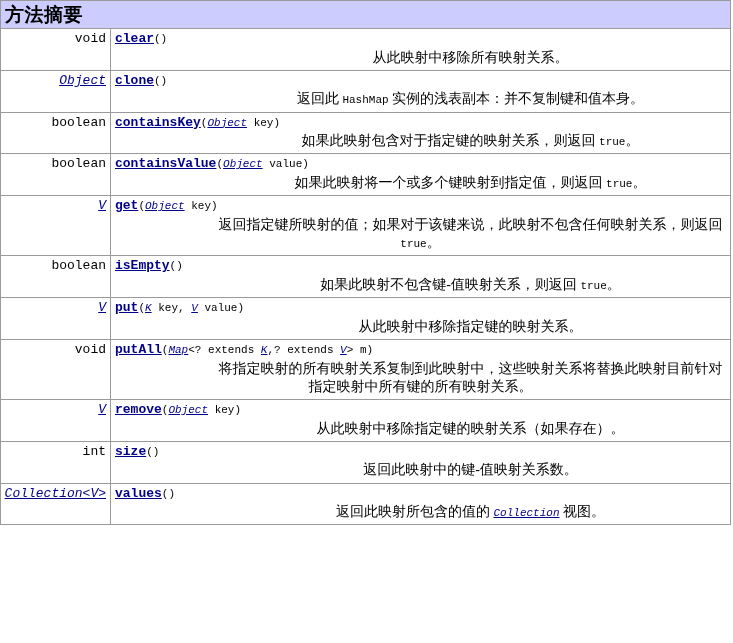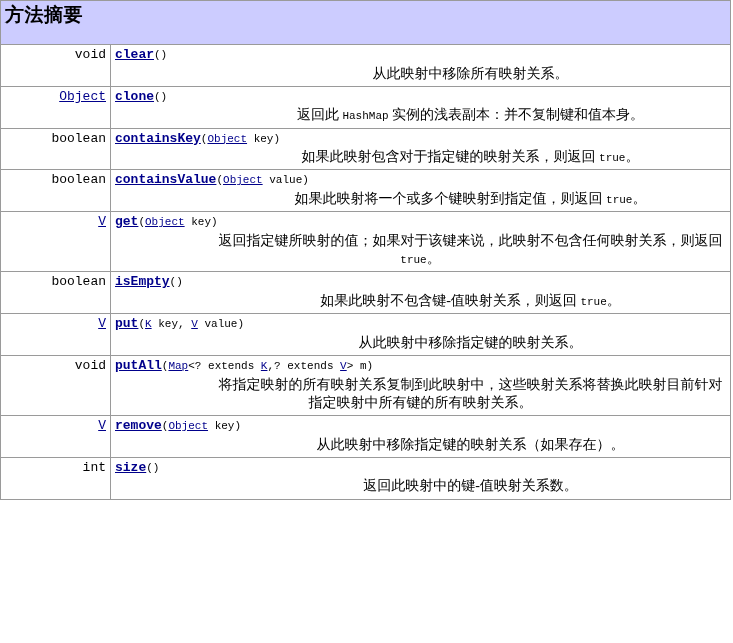--- a/index.html
+++ b/index.html
@@ -22,21 +22,21 @@
     border: 1px solid #9a9a9a;
     table-layout: fixed;
     background: #ffffff;
   }
 
   .summary-header-row td {
     background: #ccccff;
     border: 1px solid #9a9a9a;
     border-left: 0;
     border-right: 0;
-    padding: 1px 0 16px 4px;
+    padding: 1px 0 0 4px;
     height: 24px;
   }
 
   .summary-title {
     font-family: "Liberation Serif", "DejaVu Serif", serif;
     font-size: 19px;
     font-weight: bold;
     color: #000000;
     letter-spacing: 0.5px;
   }
@@ -86,20 +86,21 @@
     text-indent: 100px;
     font-family: "Liberation Serif", "DejaVu Serif", serif;
     font-size: 14px;
     line-height: 1.3;
     text-align: center;
   }
 
   .lnk {
     color: #00008b;
     text-decoration: underline;
+    font-style: italic;
   }
   .code {
     font-family: "Liberation Mono", "DejaVu Sans Mono", monospace;
     font-size: 11px;
   }
   .code.lnk {
     color: #00008b;
     text-decoration: underline;
   }
 </style>
@@ -180,14 +181,21 @@
           <div class="desc-text"><span>从此映射中移除指定键的映射关系（如果存在）。</span></div>
         </td>
       </tr>
       <tr>
         <td class="row-type"><span>int</span></td>
         <td class="row-desc">
           <div class="sig"><span class="mname">size</span><span class="params"><span>()</span></span></div>
           <div class="desc-text"><span>返回此映射中的键-值映射关系数。</span></div>
         </td>
       </tr>
+      <tr>
+        <td class="row-type"><span class="lnk">Collection&lt;V&gt;</span></td>
+        <td class="row-desc">
+          <div class="sig"><span class="mname">values</span><span class="params"><span>()</span></span></div>
+          <div class="desc-text"><span>返回此映射所包含的值的 </span><span class="code lnk">Collection</span><span> 视图。</span></div>
+        </td>
+      </tr>
     </tbody>
 </table>
 
 </body></html>

